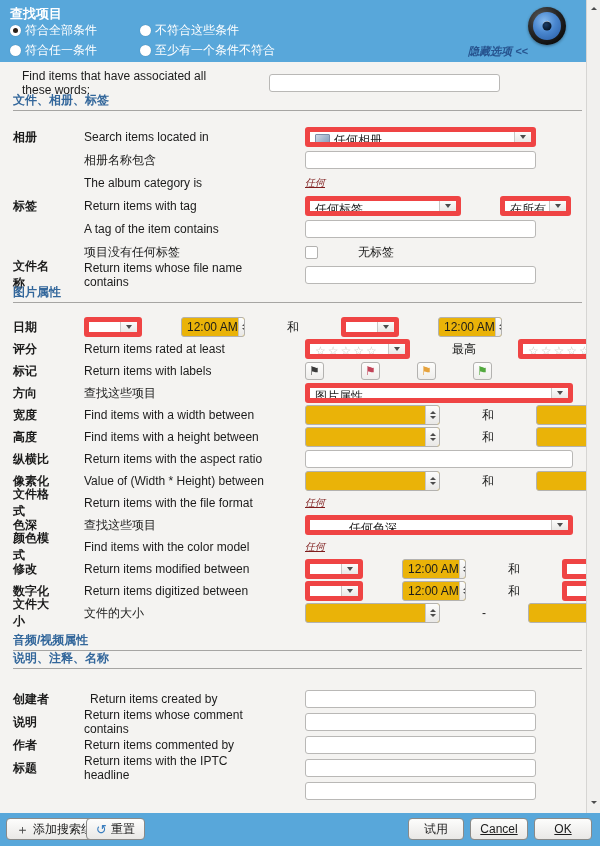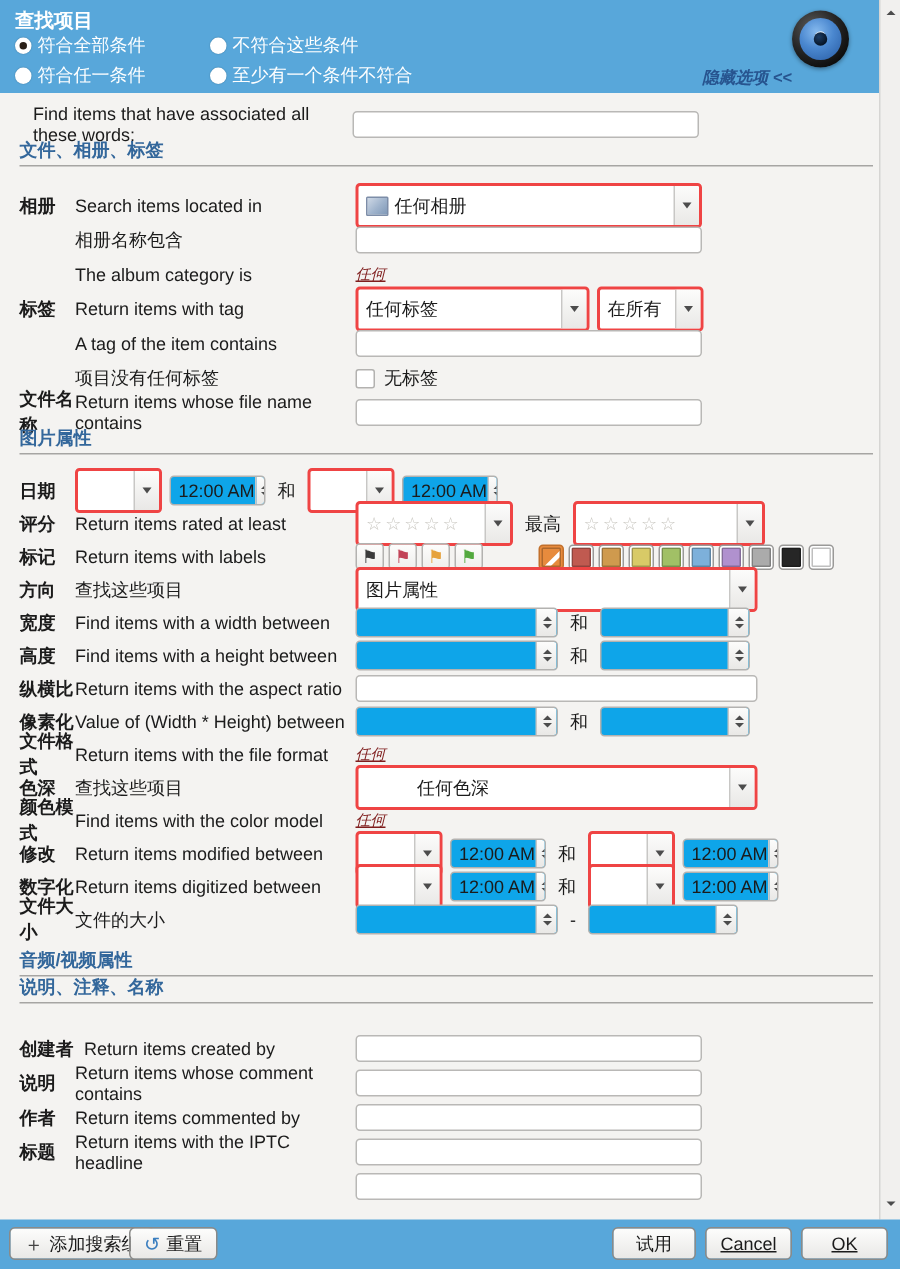--- a/index.html
+++ b/index.html
@@ -19,35 +19,35 @@
   .rb{width:11px;height:11px;border-radius:50%;background:#fff;position:relative;flex:none;box-shadow:0 0 1px rgba(0,0,0,.3);}
   .rb.sel::after{content:"";position:absolute;left:3px;top:3px;width:5px;height:5px;border-radius:50%;background:#2a2018;}
   .hide-link{position:absolute;right:58px;top:44px;font-size:11px;font-style:italic;font-weight:bold;color:#27548f;cursor:pointer;margin-left:47px;}
   .lens{position:absolute;right:20px;top:7px;width:38px;height:38px;border-radius:50%;background:radial-gradient(circle at 35% 30%,#5a5a5a 0%,#262626 45%,#000 95%);box-shadow:0 1px 3px rgba(0,0,0,.4);}
   .lens-iris{position:absolute;left:5px;top:5px;width:28px;height:28px;border-radius:50%;background:radial-gradient(circle at 40% 32%,#85b9ee 0%,#4a87cf 45%,#2a5ea6 95%);}
   .lens-pupil{position:absolute;left:50%;top:50%;width:9px;height:9px;transform:translate(-50%,-50%);border-radius:50%;background:radial-gradient(circle at 38% 35%,#1c3d66,#04101f 80%);}
   .lens-hl{position:absolute;left:10px;top:9px;width:7px;height:5px;border-radius:50%;background:rgba(255,255,255,.85);transform:rotate(-20deg);}
 
   
   .content{position:absolute;top:62px;left:0;width:586px;height:751px;overflow:hidden;padding-top:9px;box-sizing:border-box;}
-  .row{display:flex;align-items:center;height:20px;margin-top:2px;}
+  .row{display:flex;align-items:center;height:20px;margin-top:2px;gap:34px;}
   .mt3{margin-top:3px;} .mt8{margin-top:8px;} .mt14{margin-top:14px;} .mt16{margin-top:16px;} .mt20{margin-top:20px;} .mt24{margin-top:24px;}
   .cat{width:37px;margin-left:13px;font-size:12px;font-weight:bold;color:#1b1b1b;flex:none;}
   .desc{width:187px;font-size:12px;color:#1b1b1b;flex:none;}
   .sec{margin:0 0 0 13px;font-size:12px;font-weight:bold;color:#33679b;height:14px;line-height:14px;}
   .hr{height:1px;background:#a6a5a3;margin:3px 4px 0 13px;}
 
   .tinput{height:18px;width:231px;background:#fff;border:1px solid #b9b8b6;border-radius:3px;box-sizing:border-box;flex:none;}
-  .combo{display:flex;align-items:center;height:30px;background:#fff;border:2px solid #ef4444;border-radius:3px;box-sizing:border-box;overflow:hidden;flex:none;}
+  .combo{display:flex;align-items:flex-start;height:20px;background:#fff;border:5px solid #ef4444;border-radius:3px;box-sizing:border-box;overflow:hidden;flex:none;}
   .c-text{flex:1;padding-left:5px;font-size:12px;color:#1b1b1b;white-space:nowrap;display:flex;align-items:center;gap:4px;}
   .c-arrow{width:16px;align-self:stretch;border-left:1px solid #c8c7c5;background:linear-gradient(#fcfcfb,#e9e8e6);display:flex;align-items:center;justify-content:center;flex:none;}
   .tri-d{width:0;height:0;border-left:3.5px solid transparent;border-right:3.5px solid transparent;border-top:4px solid #4c4c4c;}
   .tri-u{width:0;height:0;border-left:3px solid transparent;border-right:3px solid transparent;border-bottom:3.5px solid #4c4c4c;}
   .tri-dd{width:0;height:0;border-left:3px solid transparent;border-right:3px solid transparent;border-top:3.5px solid #4c4c4c;}
-  .spin{display:flex;height:20px;background:#0ea5e9;border:1px solid #b3b2b0;border-radius:3px;box-sizing:border-box;overflow:hidden;flex:none;}
+  .spin{display:flex;height:20px;background:#eab308;border:1px solid #b3b2b0;border-radius:3px;box-sizing:border-box;overflow:hidden;flex:none;}
   .s-field{flex:1;font-size:12px;color:#1b1b1b;display:flex;align-items:center;padding-left:5px;white-space:nowrap;}
   .s-arrows{width:13px;border-left:1px solid #c8c7c5;background:linear-gradient(#fcfcfb,#e9e8e6);display:flex;flex-direction:column;align-items:center;justify-content:center;gap:2px;flex:none;}
   .glue{font-size:12px;color:#1b1b1b;margin:0 8px;flex:none;}
   .stars{color:#c9c7c1;font-size:12px;letter-spacing:2px;}
   .link{font-size:10px;font-style:italic;text-decoration:underline;color:#7f1d1d;cursor:pointer;}
   .cb{width:13px;height:13px;background:#fff;border:1px solid #b3b2b0;border-radius:2px;box-sizing:border-box;flex:none;margin-right:6px;}
   .cb-label{font-size:12px;color:#1b1b1b;}
 
   .flagbtn{width:19px;height:18px;border:1px solid #b3b2b0;border-radius:3px;background:linear-gradient(#fdfdfc,#efeeec);display:flex;align-items:center;justify-content:center;margin-right:3px;box-sizing:border-box;flex:none;}
   .flag-glyph{font-size:12px;line-height:1;font-family:"DejaVu Sans",sans-serif;}

